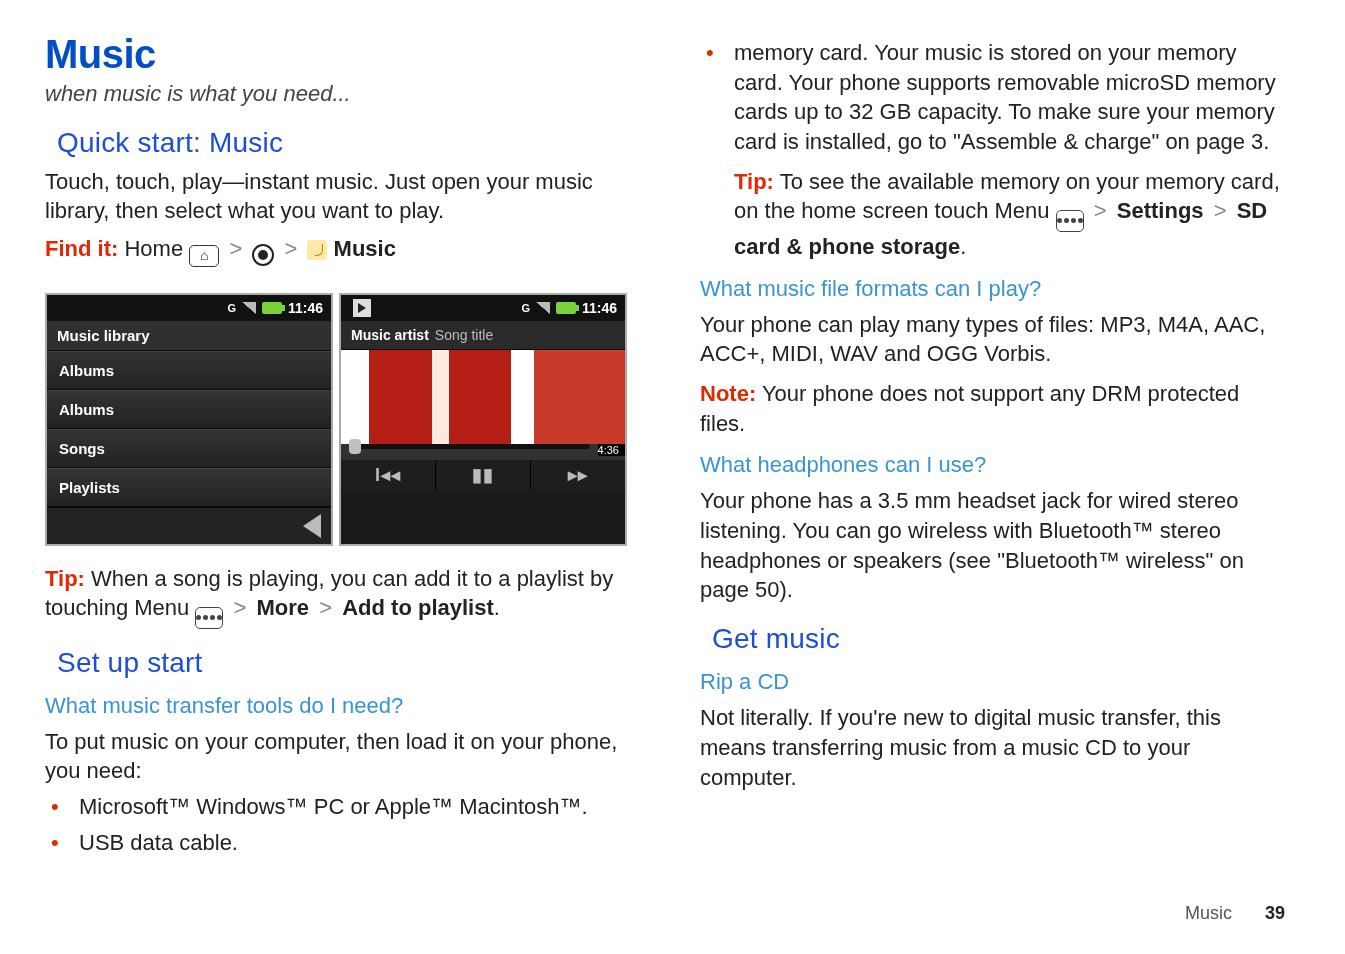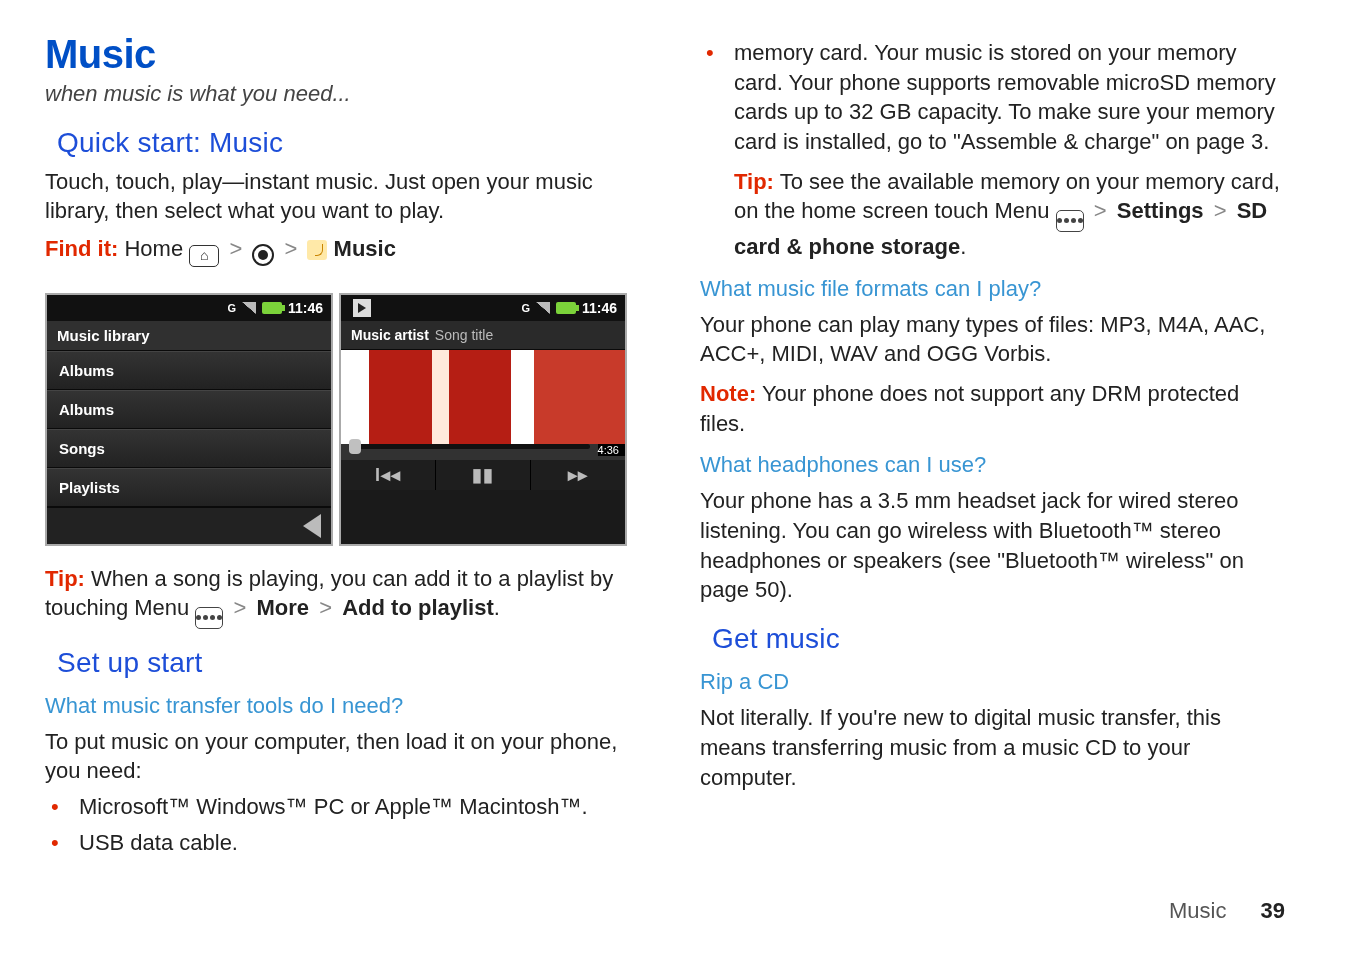--- a/index.html
+++ b/index.html
@@ -50,21 +50,21 @@
   .npbar .title{color:#bbb}
   .art{height:110px;background:linear-gradient(to right,#fff 0 10%,#b51e14 10% 32%,#ffe9dc 32% 38%,#b51e14 38% 60%,#fff 60% 68%,#c83a2a 68% 100%);position:relative}
   .progress{position:absolute;bottom:0;left:0;right:0;height:16px;background:#323232;display:flex;align-items:flex-start}
   .progress .track{flex:1;height:5px;background:#111;margin:0 8px;border-radius:3px;position:relative}
   .progress .track::before{content:"";position:absolute;left:0;top:-5px;width:12px;height:15px;background:#c0c0c0;border-radius:4px}
   .progress .dur{color:#fff;font-size:11px;padding:0 6px 0 0;background:#000}
   .controls{display:flex;height:30px}
   .controls>div{flex:1;display:flex;align-items:center;justify-content:center;background:#1e1e1e;border-left:1px solid #000;color:#bbb;font-size:18px;letter-spacing:1px;font-weight:700}
   .controls>div:first-child{border-left:none}
 
-  .footer{position:absolute;bottom:30px;right:60px;font-size:22px;color:#555}
+  .footer{position:absolute;bottom:30px;right:60px;font-size:18px;color:#555}
   .footer .pn{font-weight:700;color:#222;margin-left:28px}
 </style>
 </head>
 <body>
 
 <div class="cols">
 
   <div class="col">
     <h1>Music</h1>
     <p class="tagline">when music is what you need...</p>

